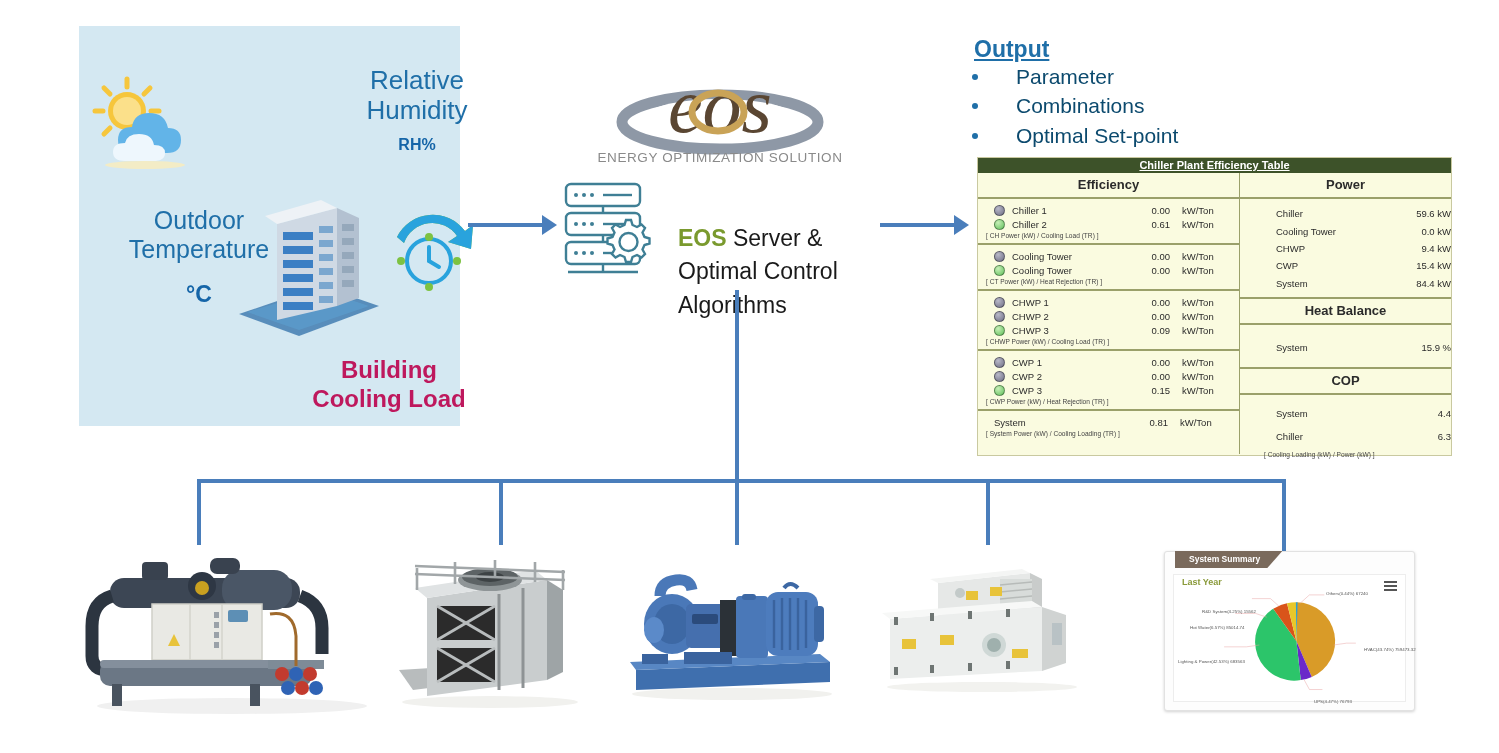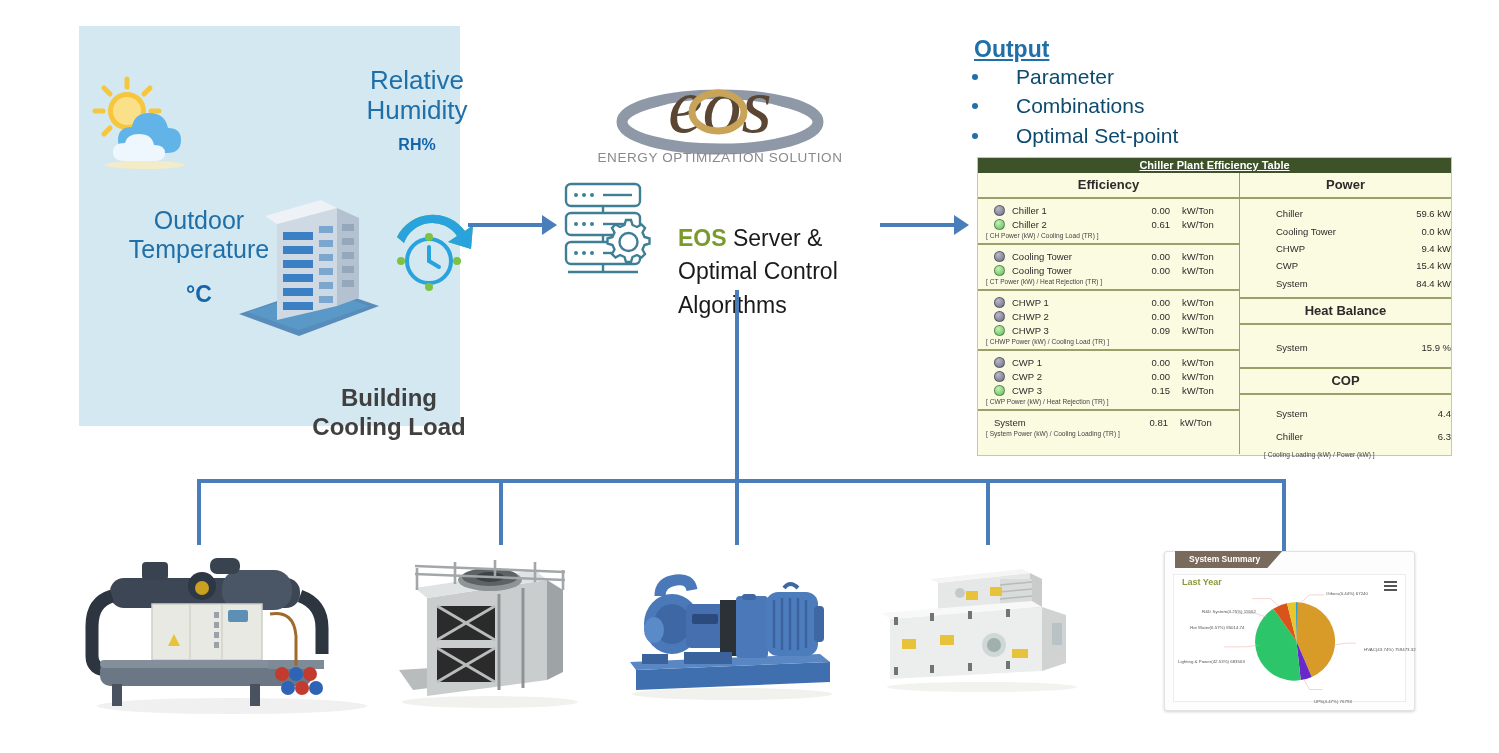--- a/index.html
+++ b/index.html
@@ -26,21 +26,21 @@
   .ot-title{
     position:absolute;left:20px;top:180px;width:200px;text-align:center;
     font-size:25px;color:#1f6fa8;line-height:1.15;
   }
   .ot-value{
     position:absolute;left:20px;top:255px;width:200px;text-align:center;
     font-size:23px;color:#1565a8;font-weight:bold;
   }
   .bcl{
     position:absolute;left:180px;top:330px;width:260px;text-align:center;
-    font-size:24px;color:#404040;font-weight:bold;line-height:1.2;margin-top:28px;
+    font-size:24px;color:#be185d;font-weight:bold;line-height:1.2;
   }
 
   
   .weather-icon{position:absolute;left:8px;top:45px;width:130px;height:110px;}
 
   
   .building-icon{position:absolute;left:150px;top:160px;width:160px;height:160px;}
 
   
   .cycle-icon{position:absolute;left:290px;top:175px;width:120px;height:120px;}

